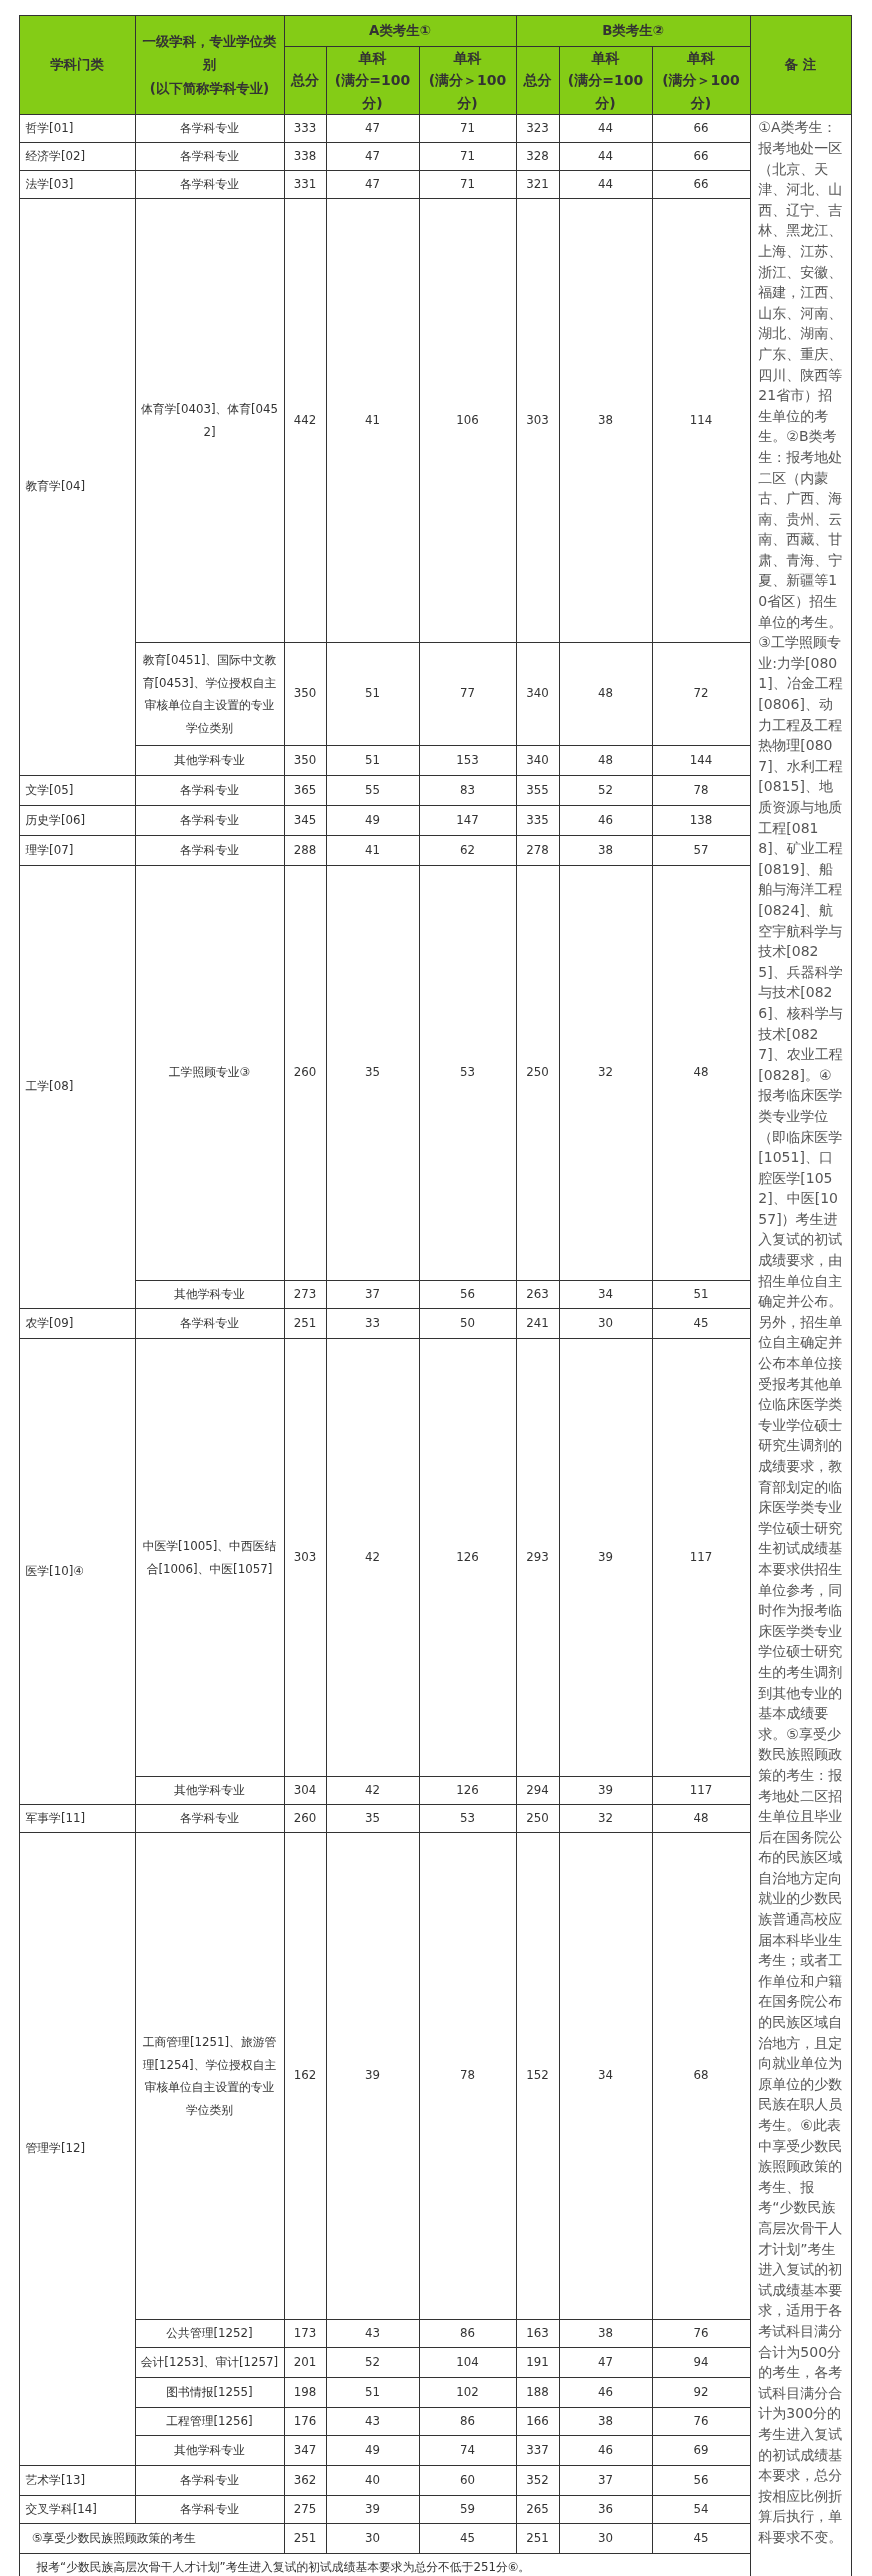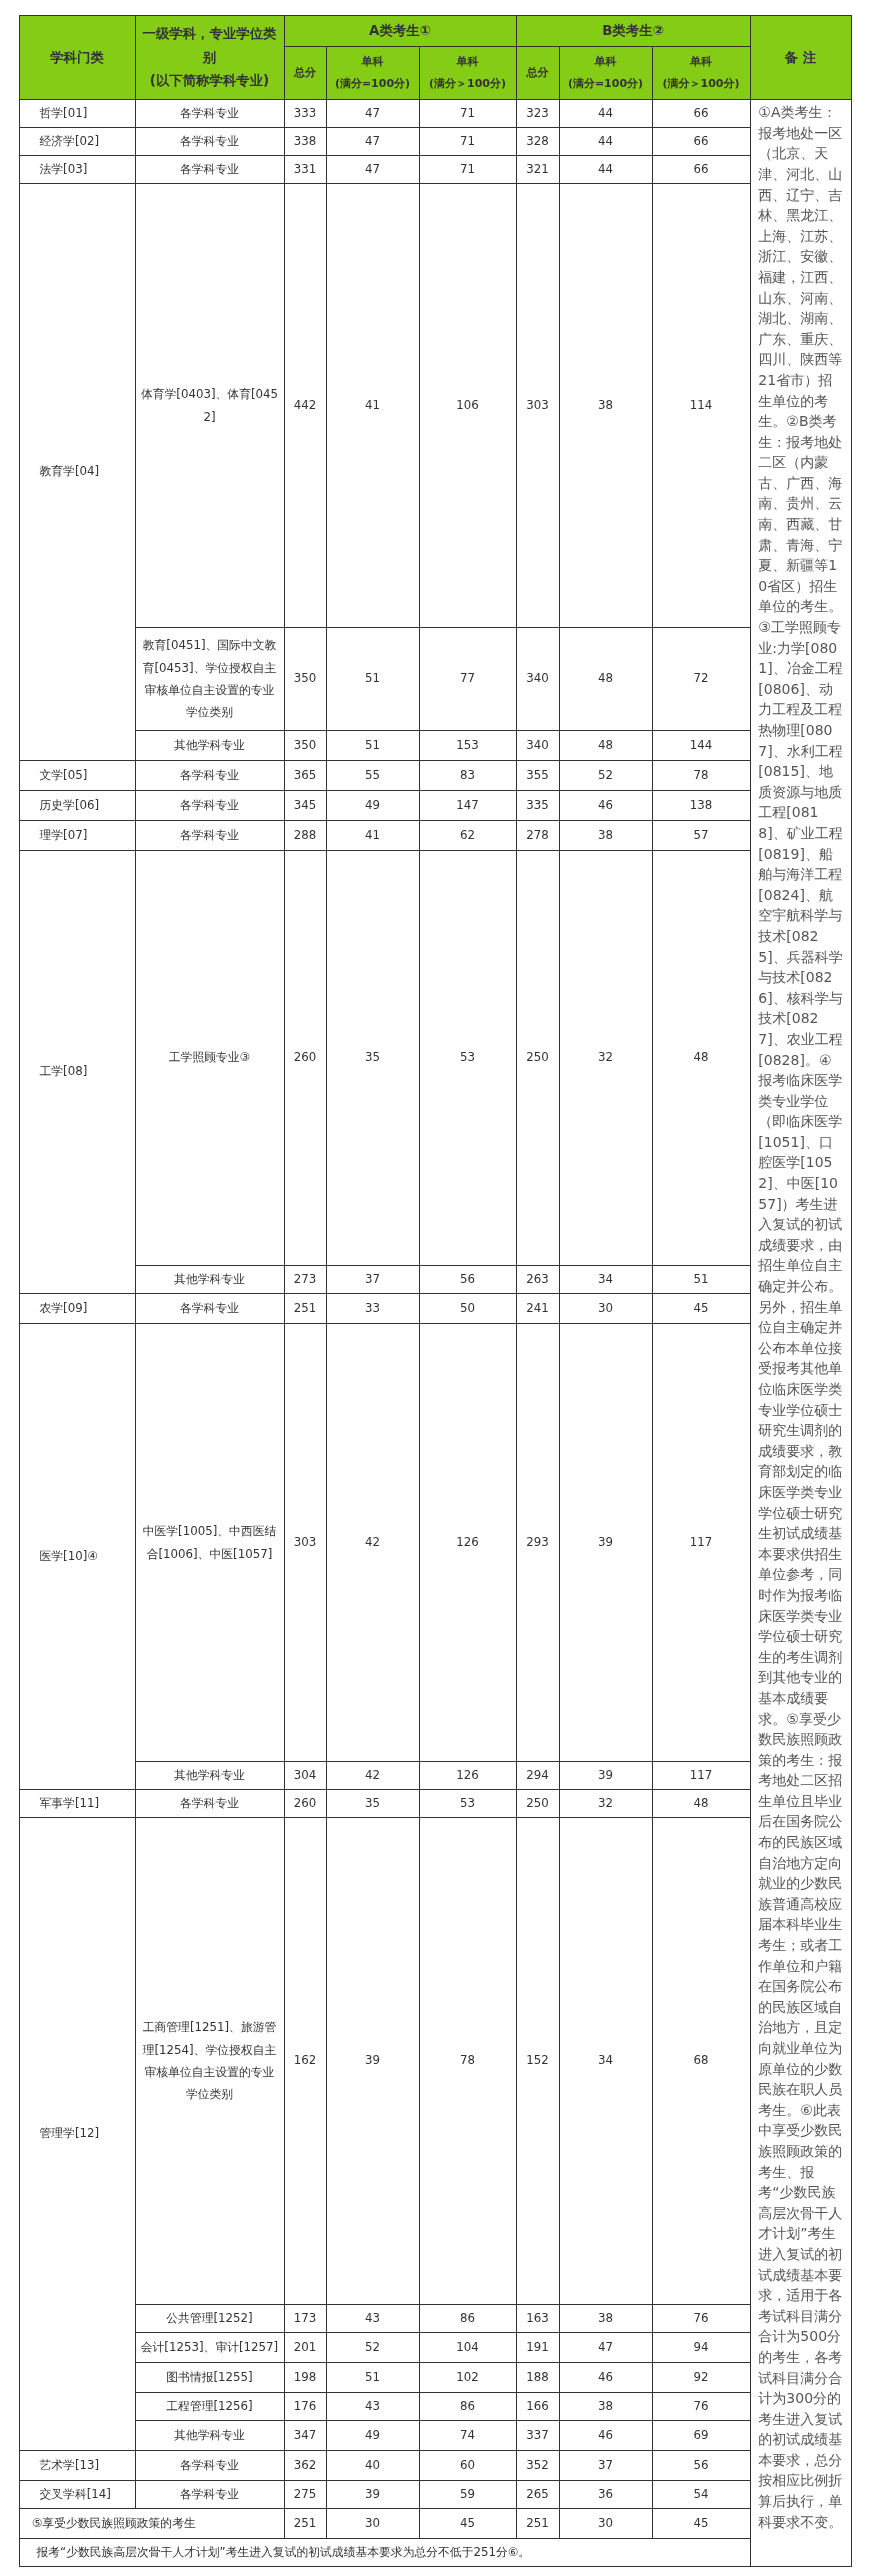--- a/index.html
+++ b/index.html
@@ -8,22 +8,22 @@
     position: absolute; left: 18.5px; top: 15px; width: 832px;
     border-collapse: collapse; table-layout: fixed;
     font-size: 11.8px;
   }
   .score-table td, .score-table th {
     border: 0.6px solid #333333; text-align: center; vertical-align: middle;
     padding: 0 3.4px; line-height: 23.5px; word-break: break-all;
   }
   .score-table th { background: #84cc16; font-weight: bold; color: #333333; margin-top: 40px; }
   .score-table th.big { font-size: 13.4px; }
-  .score-table th.sub { font-size: 11px; line-height: 22.4px; }
-  .score-table td.cat { text-align: left; padding-left: 20px; }
+  .score-table th.sub { font-size: 14px; line-height: 22.4px; }
+  .score-table td.cat { text-align: left; padding-left: 6px; }
   .score-table td.major { line-height: 22.4px; padding: 0 5px; }
   .score-table td.note {
     text-align: left; vertical-align: top; font-size: 14px; line-height: 20.6px;
     padding: 2.2px 7.8px 0 7.8px; color: #555555;
   }
   .score-table td.footer { text-align: left; padding-left: 17px; }
   .score-table td.span-label { text-align: left; padding-left: 12.3px; }
 </style>
 </head>
 <body>

